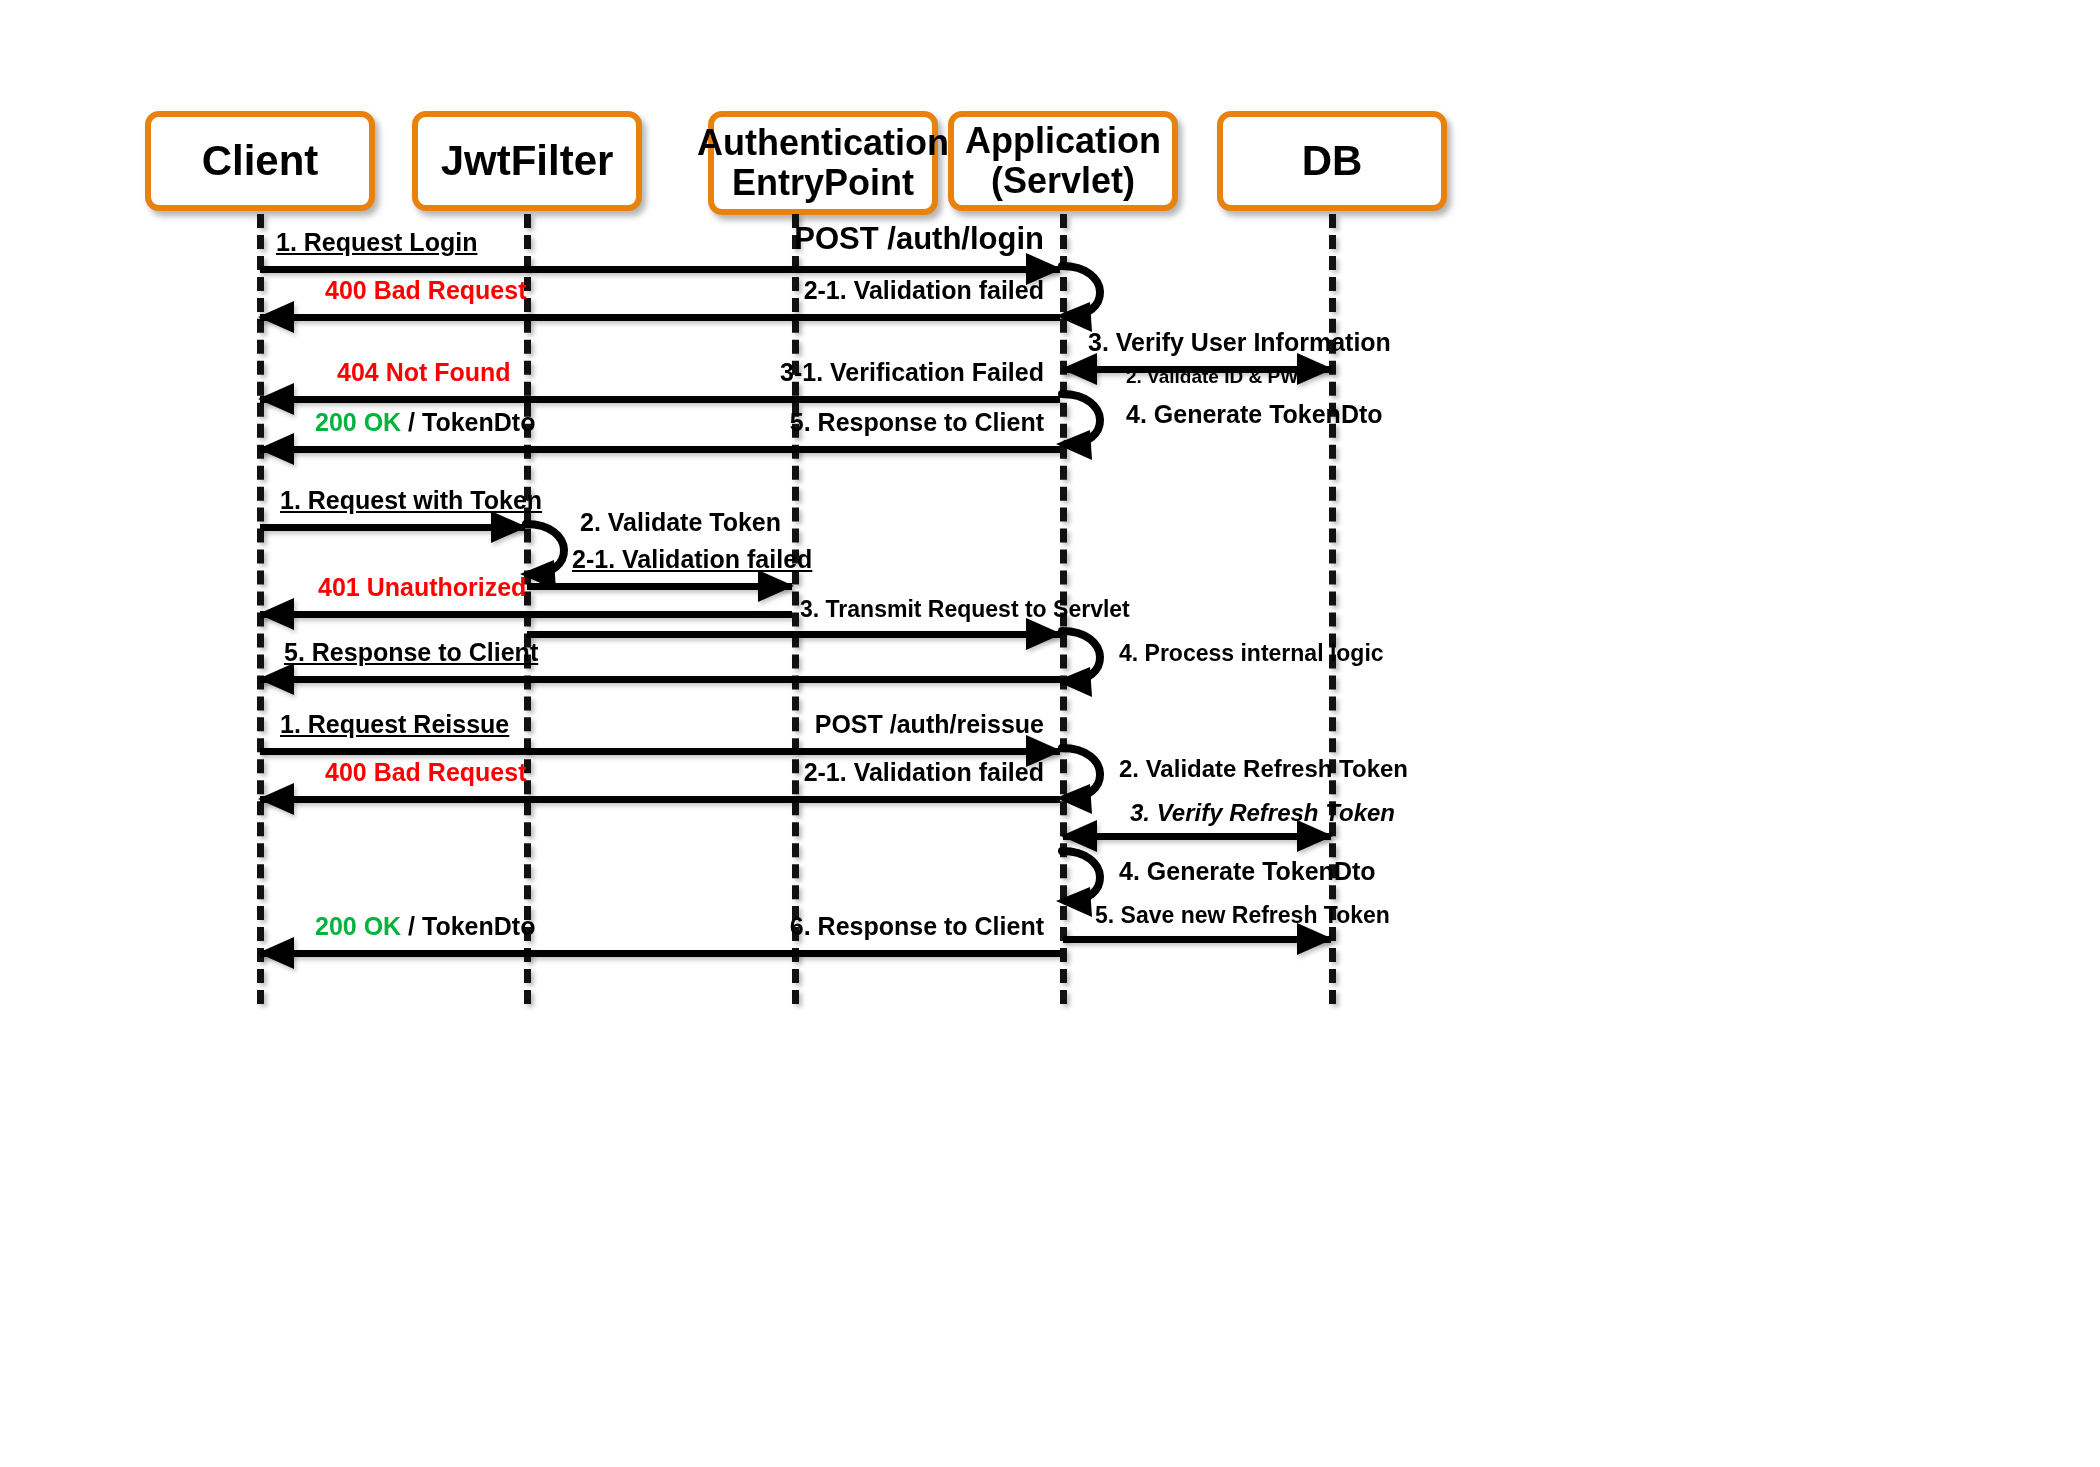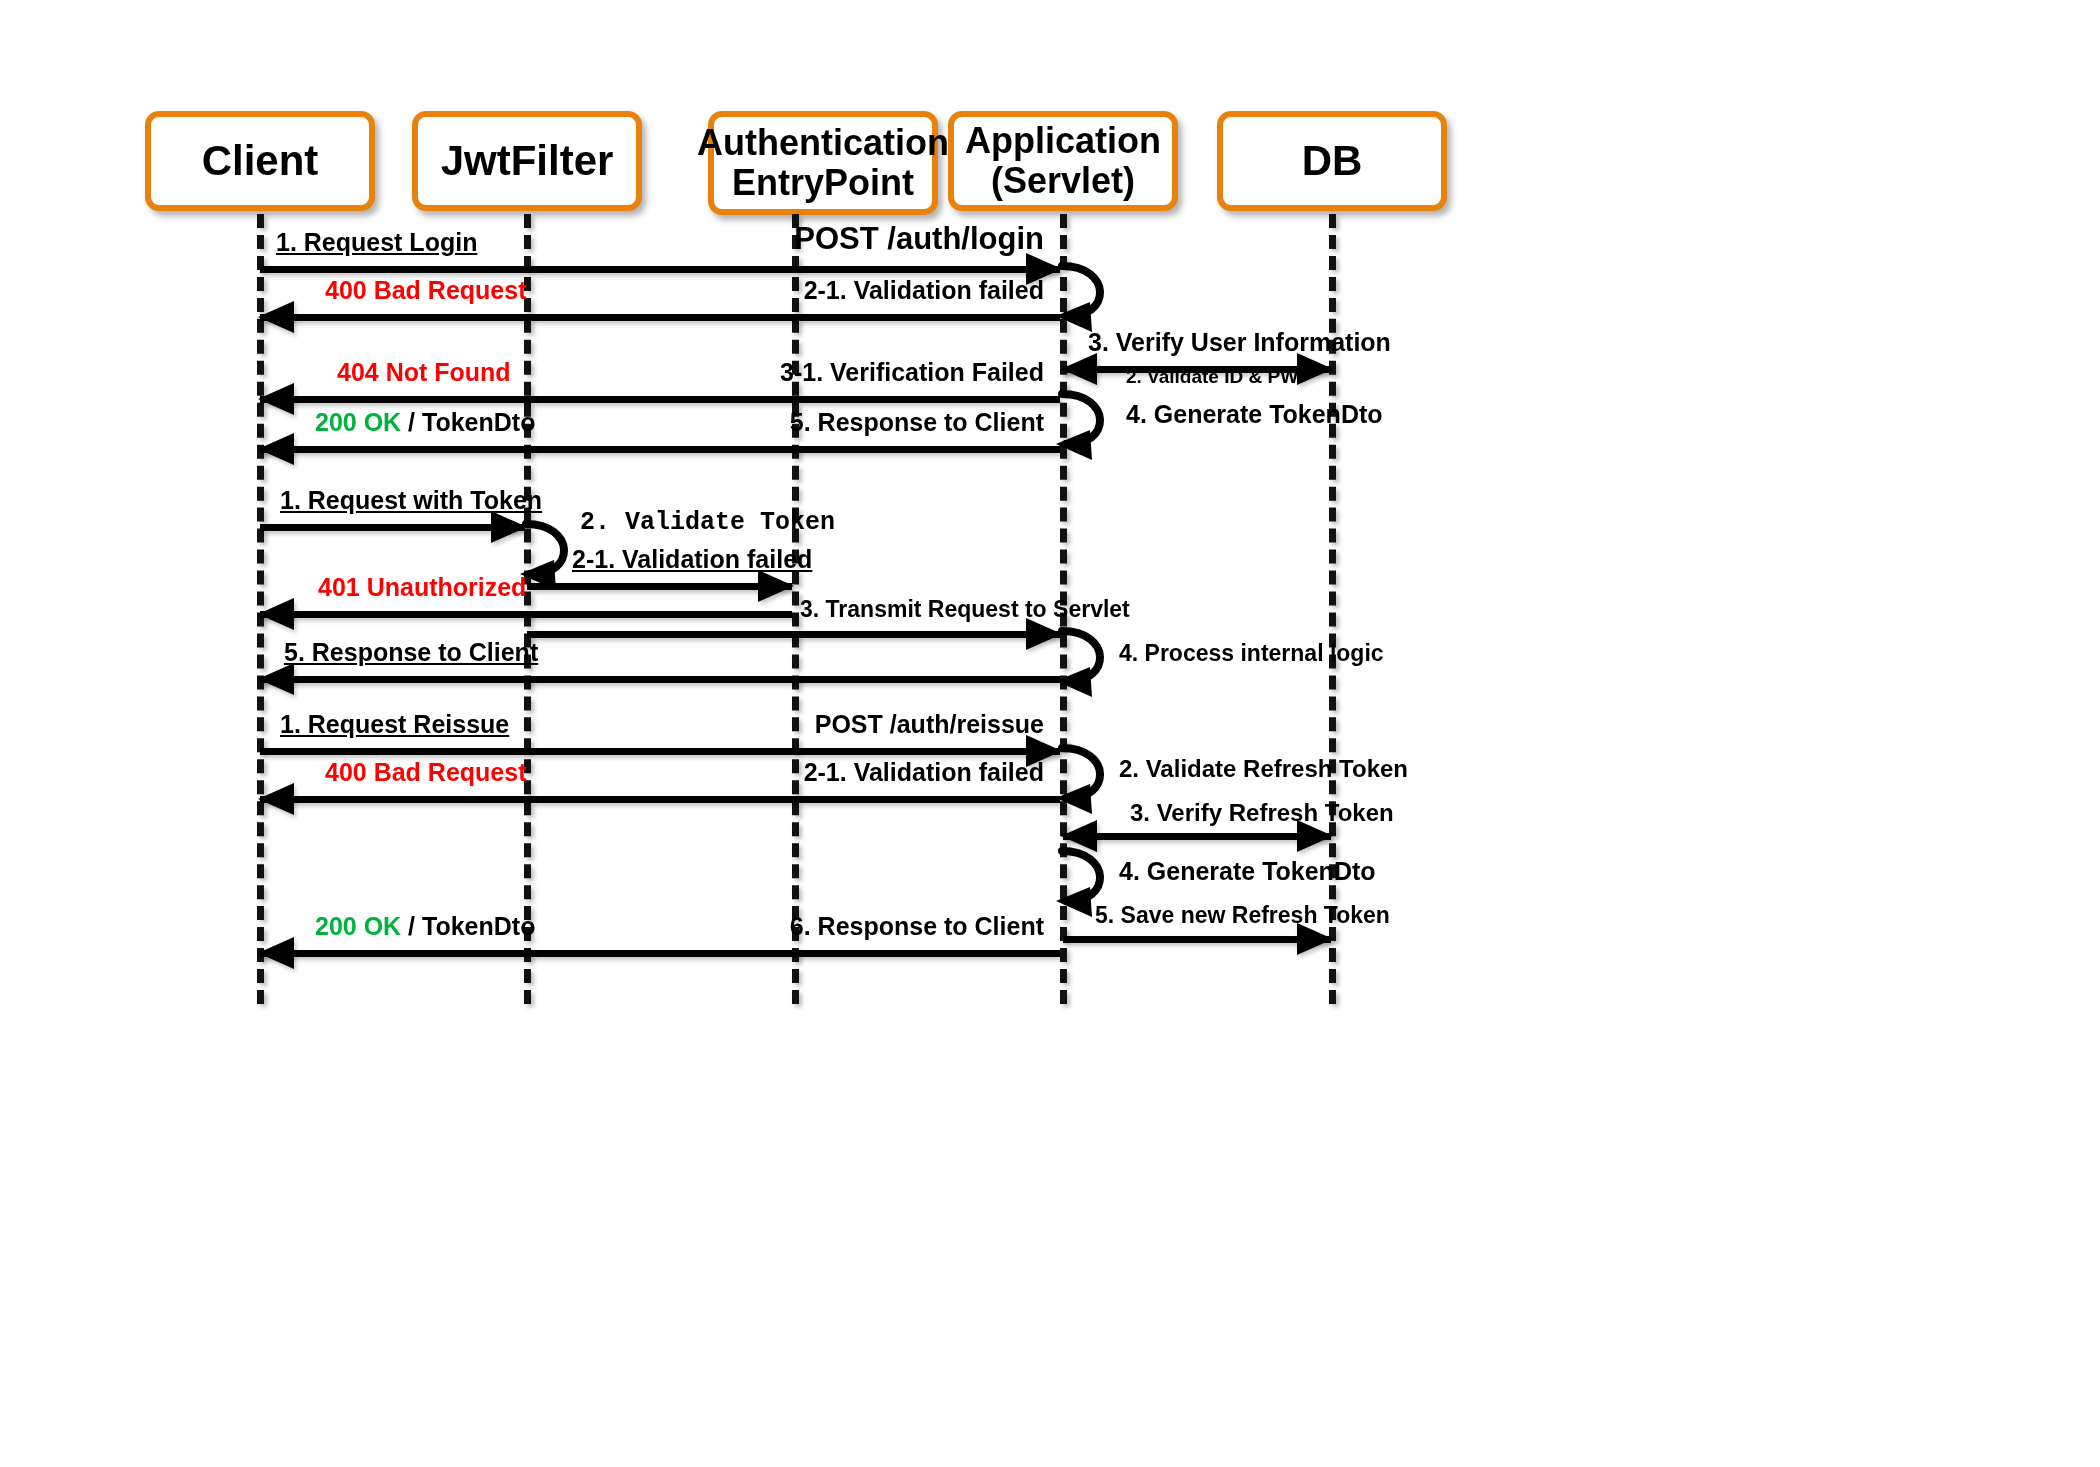--- a/index.html
+++ b/index.html
@@ -194,21 +194,21 @@
     <div class="arrowhead right"></div>
     <div class="msg-label left-al blk" style="font-size:25px; left:20px;">1. Request with Token</div>
   </div>
 
   <div class="selfloop" style="left:524px; top:518px;">
     <svg width="70" height="66" viewBox="0 0 70 66">
       <path d="M 2 6 C 52 6, 52 58, 6 56" fill="none" stroke="#000" stroke-width="8" stroke-linecap="round"></path>
       <polygon points="30,42 -4,56 32,72" fill="#000"></polygon>
     </svg>
   </div>
-  <div class="loop-label" style="left:580px; top:508px; font-size:25px;font-family:Liberation Mono, monospace;">2. Validate Token</div>
+  <div class="loop-label" style="left:580px; top:508px; font-size:25px;">2. Validate Token</div>
 
   <div class="msg" style="left:527px; top:583px; width:265px;">
     <div class="msg-line"></div>
     <div class="arrowhead right"></div>
     <div class="msg-label left-al blk" style="font-size:25px; left:45px;">2-1. Validation failed</div>
   </div>
 
   <div class="msg" style="left:260px; top:611px; width:532px;">
     <div class="msg-line"></div>
     <div class="arrowhead left"></div>
@@ -255,21 +255,21 @@
     <div class="arrowhead left"></div>
     <div class="msg-label red" style="font-size:25px; left:65px;">400 Bad Request</div>
     <div class="msg-label right-al blk" style="font-size:25px;">2-1. Validation failed</div>
   </div>
 
   <div class="msg" style="left:1063px; top:833px; width:268px;">
     <div class="msg-line"></div>
     <div class="arrowhead left"></div>
     <div class="arrowhead right"></div>
   </div>
-  <div class="loop-label" style="left:1130px; top:799px; font-size:24px;">3. Verify Refresh Token</div>
+  <div class="loop-label" style="left:1130px; top:799px; font-size:24px;font-style:italic;">3. Verify Refresh Token</div>
 
   <div class="selfloop" style="left:1060px; top:845px;">
     <svg width="70" height="66" viewBox="0 0 70 66">
       <path d="M 2 6 C 52 6, 52 58, 6 56" fill="none" stroke="#000" stroke-width="8" stroke-linecap="round"></path>
       <polygon points="30,42 -4,56 32,72" fill="#000"></polygon>
     </svg>
   </div>
   <div class="loop-label" style="left:1119px; top:857px; font-size:25px;">4. Generate TokenDto</div>
 
   <div class="msg" style="left:1063px; top:936px; width:268px;">

